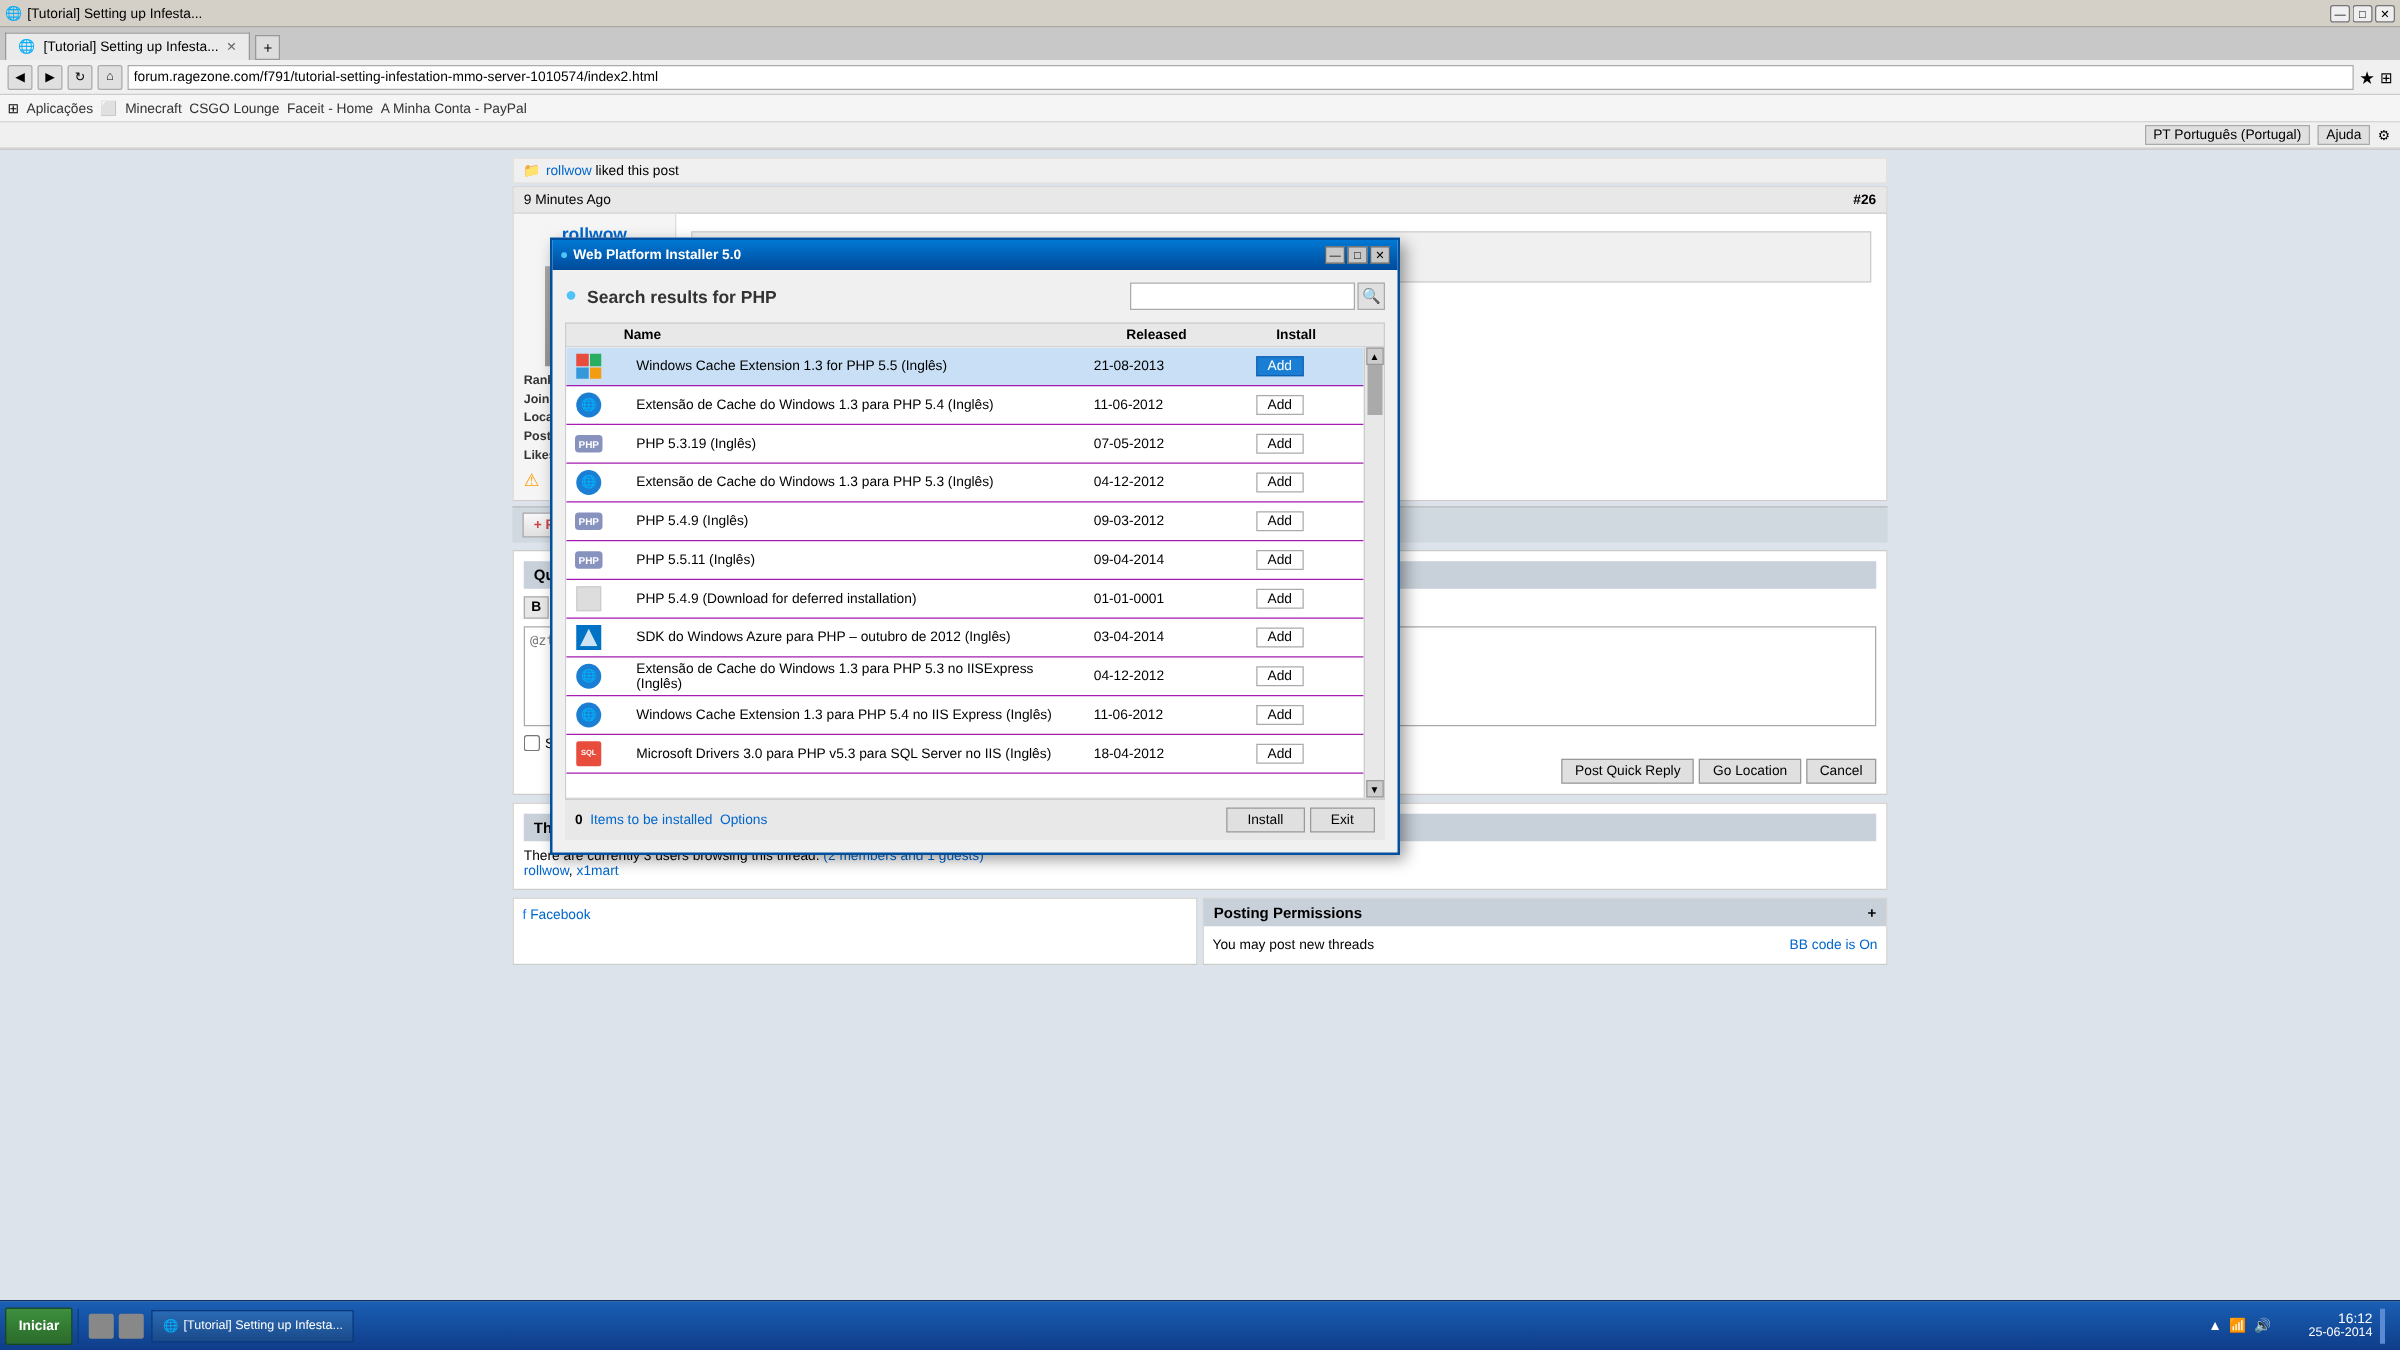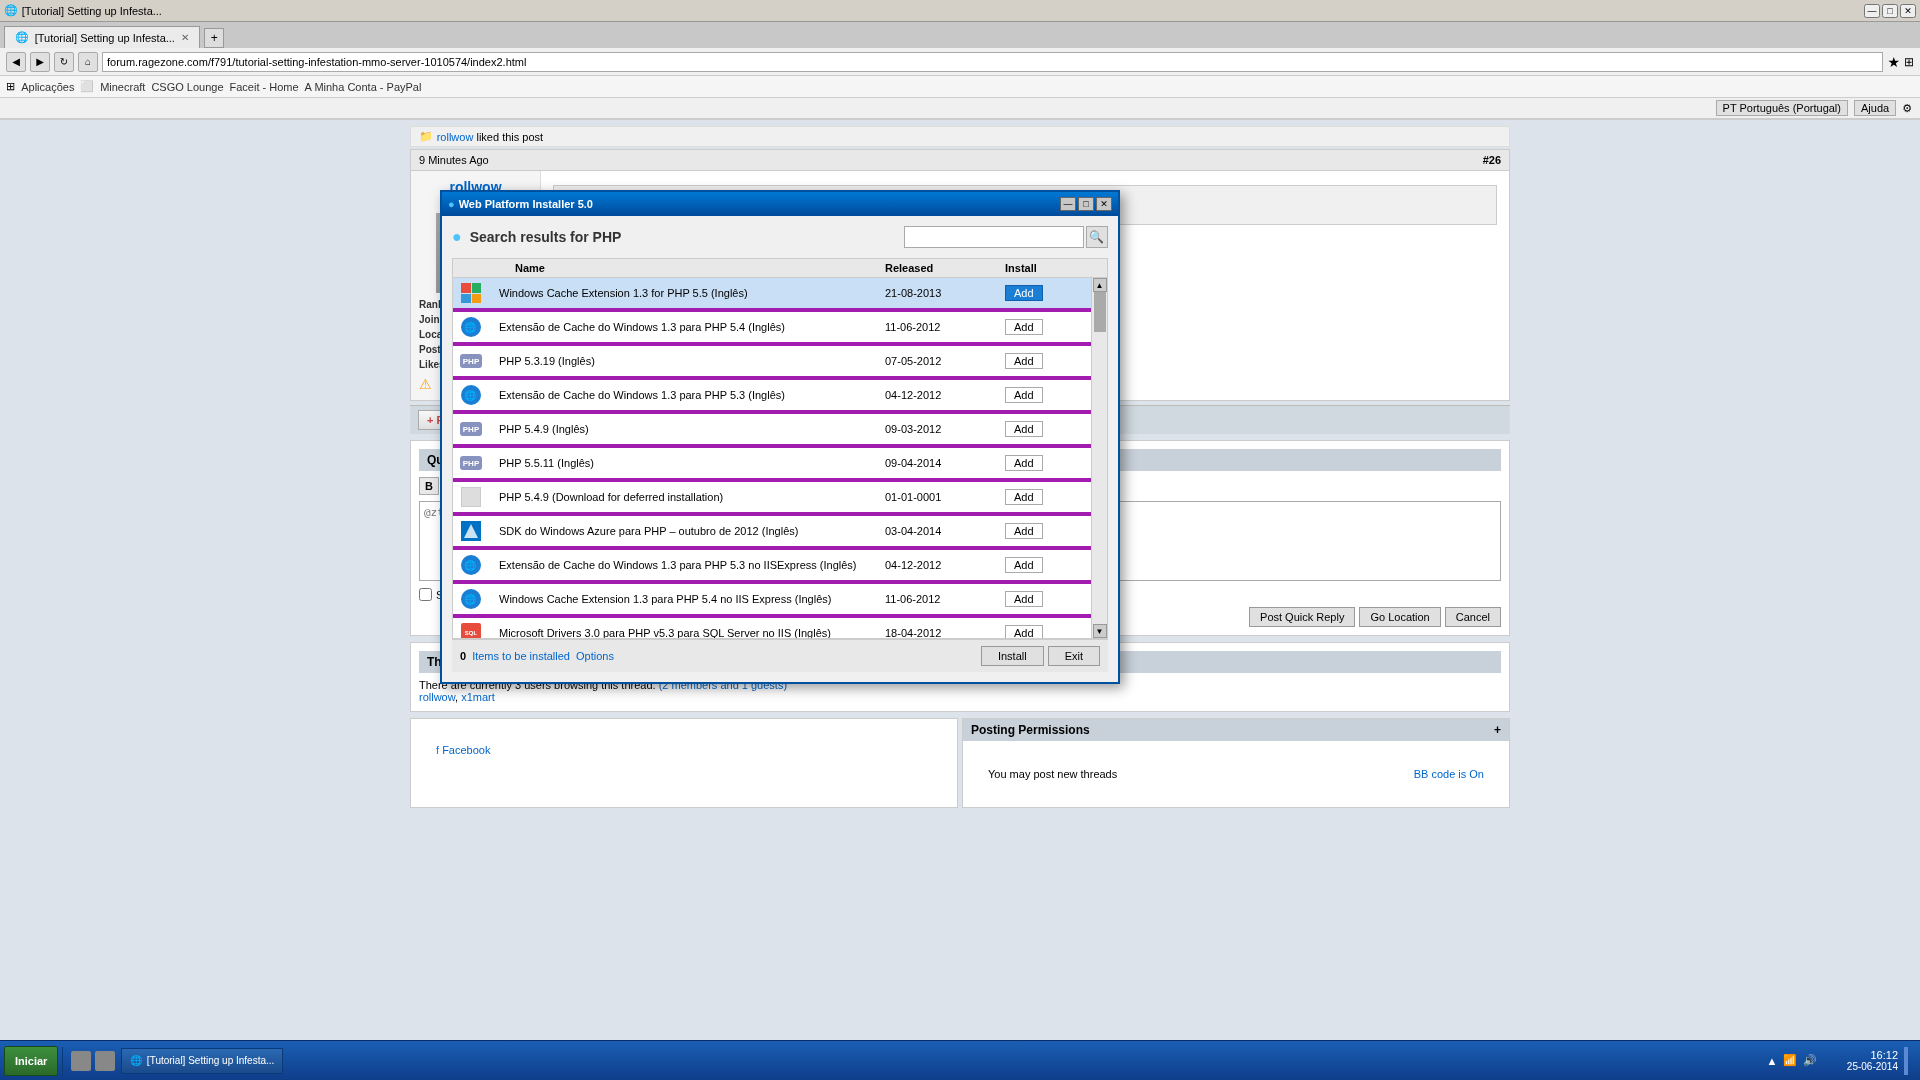--- a/index.html
+++ b/index.html
@@ -44,21 +44,21 @@
     .show-sig { display: flex; align-items: center; gap: 4px; font-size: 11px; margin-top: 4px; }
 
     
     .thread-info { background: white; border: 1px solid #ccc; margin-top: 6px; padding: 8px; }
     .thread-info-header { background: #c8d0d9; padding: 4px 8px; font-weight: bold; font-size: 12px; margin-bottom: 6px; }
     .thread-info-text { font-size: 11px; }
     .thread-info-text a { color: #06c; }
     .bottom-panels { display: flex; gap: 4px; margin-top: 6px; }
     .bookmarks-panel { flex: 1; background: white; border: 1px solid #ccc; }
     .panel-header { background: #c8d0d9; padding: 4px 8px; font-weight: bold; font-size: 12px; display: flex; justify-content: space-between; }
-    .panel-body { padding: 25px; font-size: 11px; }
+    .panel-body { padding: 7px; font-size: 11px; }
     .posting-perms { flex: 1; background: white; border: 1px solid #ccc; }
     .perm-row { display: flex; justify-content: space-between; font-size: 11px; padding: 2px 0; }
     .perm-value { color: #06c; }
 
     
     .taskbar { position: fixed; bottom: 0; left: 0; right: 0; height: 40px; background: linear-gradient(to bottom, #1a5fb4, #0f3d8a); display: flex; align-items: center; padding: 0 4px; gap: 2px; border-top: 1px solid #0a2d6a; }
     .start-btn { background: linear-gradient(to bottom, #3d8f3d, #2a6a2a); border: 1px solid #1a4a1a; color: white; padding: 3px 10px; font-size: 11px; font-weight: bold; height: 30px; cursor: pointer; border-radius: 2px; }
     .taskbar-item { background: linear-gradient(to bottom, #2a6ab4, #1a4a8a); border: 1px solid #0a3a7a; color: white; padding: 2px 8px; font-size: 10px; height: 26px; cursor: pointer; display: flex; align-items: center; gap: 4px; min-width: 150px; }
     .taskbar-icons { margin-left: auto; display: flex; align-items: center; gap: 6px; padding-right: 8px; color: white; font-size: 11px; }
 
@@ -67,23 +67,23 @@
     .dialog { pointer-events: all; background: #f0f0f0; border: 2px solid #0050a0; width: 680px; box-shadow: 4px 4px 12px rgba(0,0,0,0.4); position: absolute; top: 190px; left: 440px; }
     .dialog-titlebar { background: linear-gradient(to bottom, #0078d4, #004a9a); color: white; padding: 3px 6px; display: flex; align-items: center; justify-content: space-between; height: 24px; }
     .dialog-title { font-size: 11px; font-weight: bold; display: flex; align-items: center; gap: 4px; }
     .dialog-controls { display: flex; gap: 2px; }
     .dialog-ctrl-btn { width: 16px; height: 14px; background: #c8c8c8; border: 1px solid #666; font-size: 9px; display: flex; align-items: center; justify-content: center; cursor: pointer; }
     .dialog-body { padding: 10px; }
     .dialog-search-row { display: flex; align-items: center; gap: 8px; margin-bottom: 10px; }
     .dialog-search-label { font-size: 14px; font-weight: bold; color: #333; }
     .dialog-search-input { border: 1px solid #aaa; padding: 2px 4px; font-size: 11px; width: 180px; height: 22px; }
     .dialog-search-btn { width: 22px; height: 22px; background: #e0e0e0; border: 1px solid #aaa; display: flex; align-items: center; justify-content: center; cursor: pointer; font-size: 12px; }
-    .dialog-list-header { display: grid; grid-template-columns: 40px 1fr 120px 80px; background: #e8e8e8; border: 1px solid #ccc; padding: 3px 22px; font-size: 11px; font-weight: bold; }
+    .dialog-list-header { display: grid; grid-template-columns: 40px 1fr 120px 80px; background: #e8e8e8; border: 1px solid #ccc; padding: 3px 6px; font-size: 11px; font-weight: bold; }
     .dialog-list { border: 1px solid #ccc; border-top: none; overflow-y: scroll; height: 360px; background: white; }
-    .dialog-list-item { display: grid; grid-template-columns: 40px 1fr 120px 80px; align-items: center; padding: 3px 6px; border-bottom: 4px solid #a21caf; font-size: 11px; }
+    .dialog-list-item { display: grid; grid-template-columns: 40px 1fr 120px 80px; align-items: center; padding: 3px 6px; border-bottom: 1px solid #a21caf; font-size: 11px; gap: 10px; }
     .dialog-list-item.selected { background: #c8dff5; }
     .item-icon { width: 24px; height: 24px; display: flex; align-items: center; justify-content: center; }
     .add-btn { background: white; border: 1px solid #aaa; padding: 1px 8px; font-size: 11px; cursor: pointer; }
     .dialog-footer { display: flex; align-items: center; justify-content: space-between; padding: 6px 8px; background: #e8e8e8; border-top: 1px solid #ccc; }
     .footer-left { display: flex; align-items: center; gap: 6px; font-size: 11px; }
     .items-count { font-weight: bold; }
     .footer-btns { display: flex; gap: 4px; }
     .footer-btn { background: #e0e0e0; border: 1px solid #999; padding: 3px 16px; font-size: 11px; cursor: pointer; }
     .options-link { color: #06c; cursor: pointer; font-size: 11px; }
 

